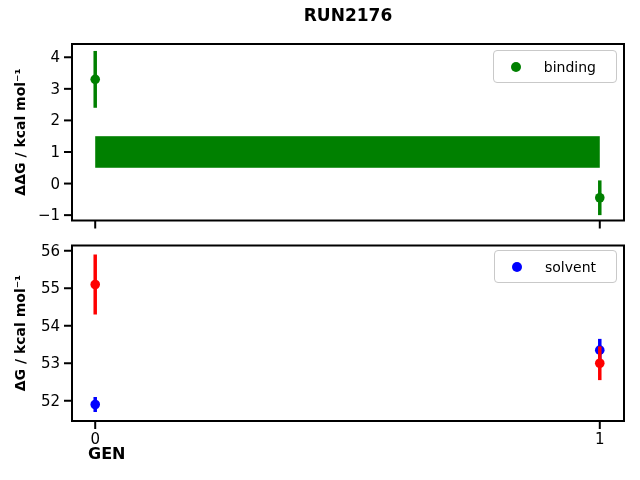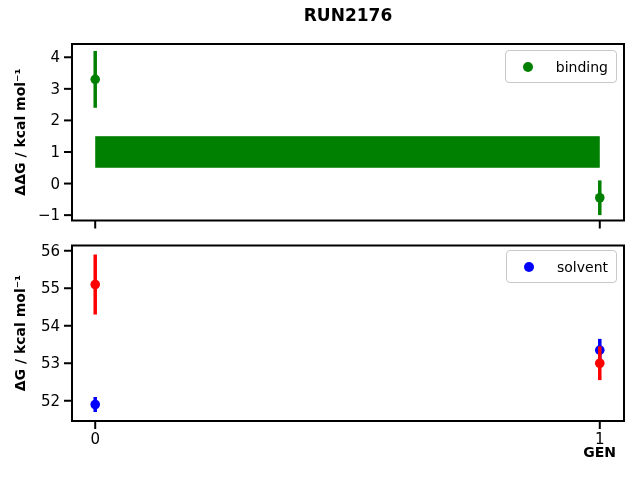--- a/index.html
+++ b/index.html
@@ -13,26 +13,26 @@
     position:absolute;left:72px;top:5px;width:552px;text-align:center;
     font-size:17px;font-weight:bold;
   }
   .ylabel{
     position:absolute;width:178px;height:18px;line-height:18px;text-align:center;
     font-size:14px;font-weight:bold;transform:rotate(-90deg);
   }
   #ylabel-top{left:-69px;top:123px;}
   #ylabel-bottom{left:-69px;top:324px;}
   .xlabel{
-    position:absolute;left:64px;top:444px;width:552px;text-align:right;
-    font-size:14px;font-weight:bold;
+    position:absolute;left:88px;top:444px;width:552px;text-align:left;
+    font-size:16px;font-weight:bold;
   }
   .legend{
     position:absolute;right:23px;background:#fff;border:1px solid #c9c9c9;
-    border-radius:4px;padding:6px 8px 6px 7px;display:flex;
+    border-radius:4px;padding:6px 20px 6px 7px;display:flex;
     gap:3px;font-size:14px;z-index:2;
   }
   #legend-top{top:50px;}
   #legend-bottom{top:250px;text-align:right;}
   .legend-row{display:flex;align-items:center;height:19px;}
   .handle{width:30px;display:flex;align-items:center;justify-content:center;flex:none;}
   .dot{width:10px;height:10px;border-radius:50%;background:#000;}
   .dotline{width:30px;height:0;border-top:2px dotted #000;}
   .legend-label{margin-left:13px;white-space:nowrap;}
 </style>

